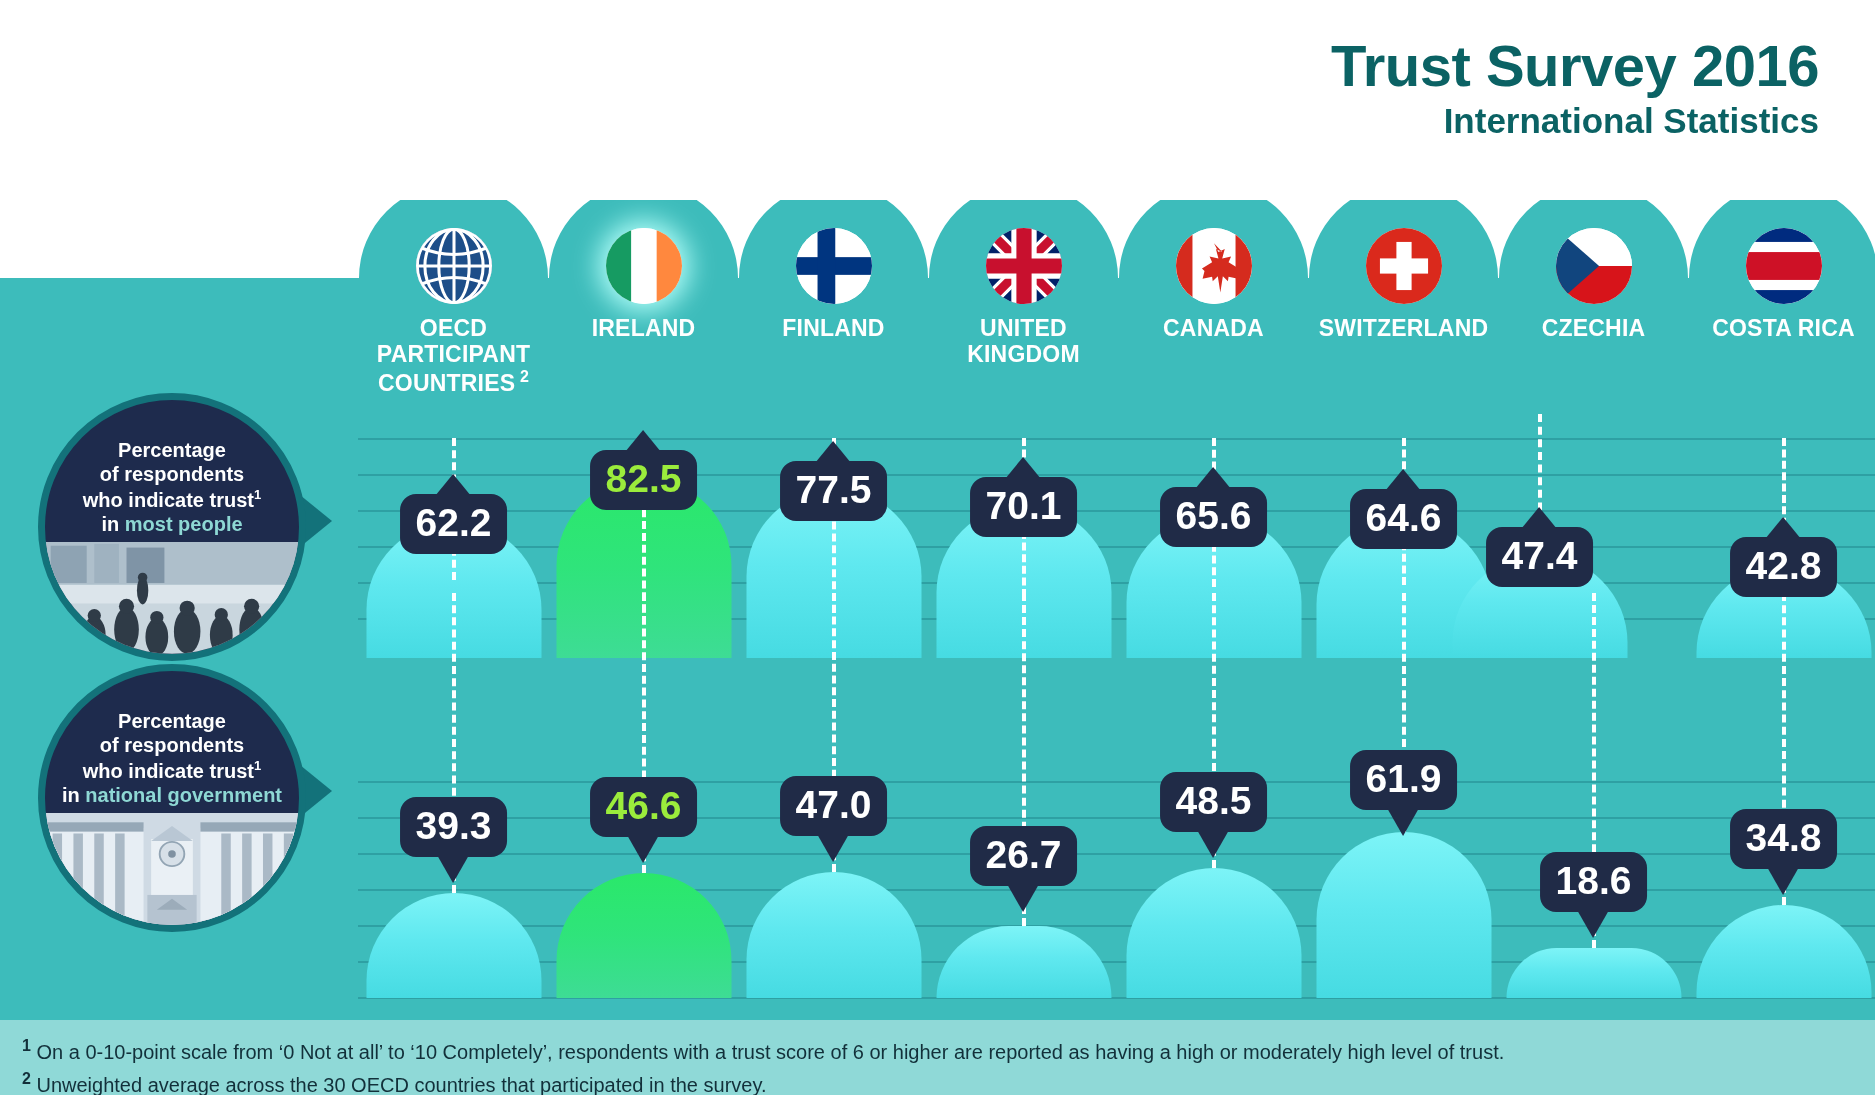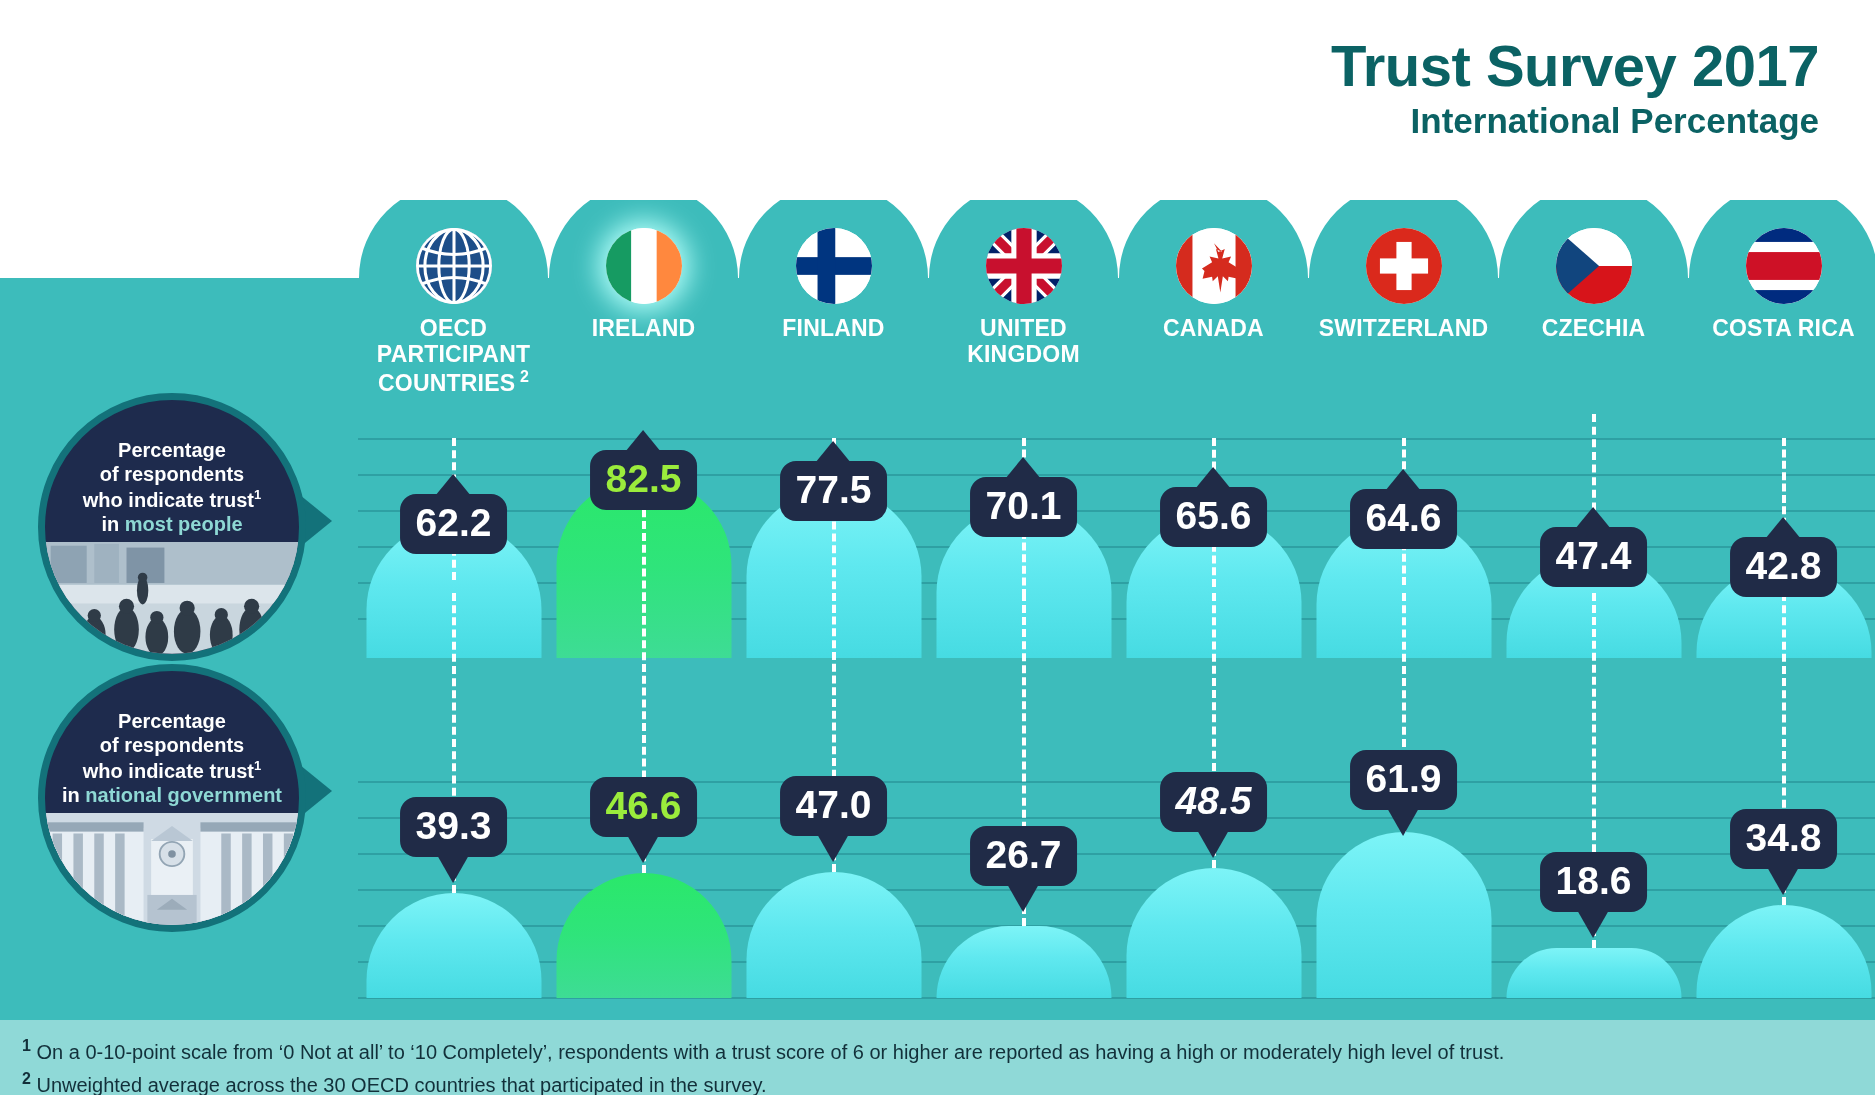--- a/index.html
+++ b/index.html
@@ -106,22 +106,22 @@
   .note { color: #12303a; font-size: 20px; line-height: 1.45; }
   .note sup { font-weight: bold; font-size: 16px; }
 </style>
 </head>
 <body>
 
 <div id="header">
 
 
   <div id="title-block">
-    <div id="main-title">Trust Survey 2017</div>
-    <div id="sub-title">International Percentage</div>
+    <div id="main-title">Trust Survey 2016</div>
+    <div id="sub-title">International Statistics</div>
   </div>
 </div>
 
 <div id="teal-panel"></div>
 
 <svg id="arch-svg" style="position:absolute;left:0;top:178px;width:1875px;height:180px;z-index:6;" viewBox="0 0 1875 180">
   <g fill="#3dbcbb">
       <path d="M 0 180 L 0 100 L 300 100 L 359 100 A 94.5 94.5 0 0 1 548 100 L 549 100 A 94.5 94.5 0 0 1 738 100 L 739 100 A 94.5 94.5 0 0 1 928 100 L 929 100 A 94.5 94.5 0 0 1 1118 100 L 1119 100 A 94.5 94.5 0 0 1 1308 100 L 1309 100 A 94.5 94.5 0 0 1 1498 100 L 1499 100 A 94.5 94.5 0 0 1 1688 100 L 1689 100 A 94.5 94.5 0 0 1 1878 100 L 1875 100 L 1875 180 Z" fill="#3dbcbb"></path>
     </g>
 </svg>
@@ -161,21 +161,21 @@
         <div class="col" style="left: 768px; height: 220px;">
           <div class="dome" style="height: 143px; width: 175px;"></div>
           <div class="dashline" style="top: 0px; height: 149px;"></div>
           <div class="bubble up" style="bottom: 111px;"><span class="tip"></span><span>65.6</span></div>
         </div>
         <div class="col" style="left: 958px; height: 220px;">
           <div class="dome" style="height: 141px; width: 175px;"></div>
           <div class="dashline" style="top: 0px; height: 147px;"></div>
           <div class="bubble up" style="bottom: 109px;"><span class="tip"></span><span>64.6</span></div>
         </div>
-        <div class="col" style="left: 1148px; height: 244px;">
+        <div class="col" style="left: 1094px; height: 244px;">
           <div class="dome" style="height: 103px; width: 175px;"></div>
           <div class="dashline" style="top: 0px; height: 109px;"></div>
           <div class="bubble up" style="bottom: 71px;"><span class="tip"></span><span>47.4</span></div>
         </div>
         <div class="col" style="left: 1338px; height: 220px;">
           <div class="dome" style="height: 93px; width: 175px;"></div>
           <div class="dashline" style="top: 0px; height: 99px;"></div>
           <div class="bubble up" style="bottom: 61px;"><span class="tip"></span><span>42.8</span></div>
         </div>
       </div>
@@ -205,21 +205,21 @@
         <div class="col" style="left: 388px; height: 275px;">
           <div class="dome" style="height: 126px; width: 175px;"></div>
           <div class="dashline" style="top: -130px; height: 279px;"></div>
           <div class="bubble down" style="bottom: 162px; margin-top: 23px;"><span class="tip"></span><span>47.0</span></div>
         </div>
         <div class="col" style="left: 578px; height: 275px;">
           <div class="dome" style="height: 72px; width: 175px;"></div>
           <div class="dashline" style="top: -130px; height: 333px;"></div>
           <div class="bubble down" style="bottom: 112px;"><span class="tip"></span><span>26.7</span></div>
         </div>
-        <div class="col" style="left: 768px; height: 275px; font-style: italic;">
+        <div class="col" style="left: 768px; height: 275px;">
           <div class="dome" style="height: 130px; width: 175px;"></div>
           <div class="dashline" style="top: -130px; height: 275px;"></div>
           <div class="bubble down" style="bottom: 166px;"><span class="tip"></span><span>48.5</span></div>
         </div>
         <div class="col" style="left: 958px; height: 275px;">
           <div class="dome" style="height: 166px; width: 175px;"></div>
           <div class="dashline" style="top: -130px; height: 239px;"></div>
           <div class="bubble down" style="bottom: 188px;"><span class="tip"></span><span>61.9</span></div>
         </div>
         <div class="col" style="left: 1148px; height: 275px;">

